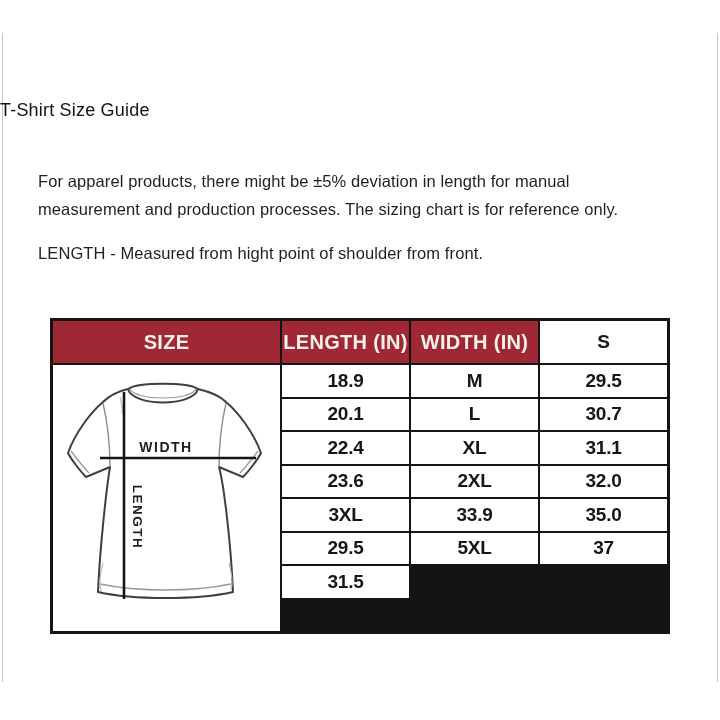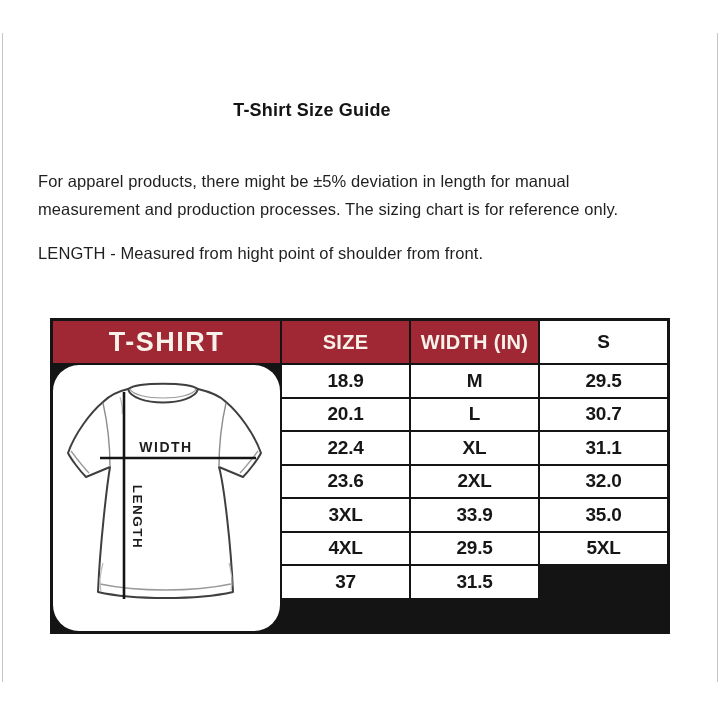--- a/index.html
+++ b/index.html
@@ -20,23 +20,23 @@
     width: 714px; height: 649px;
     border-left: 1px solid #c6c6c6;
     border-right: 1px solid #c6c6c6;
     pointer-events: none;
   }
 
   .page-title {
     position: absolute;
     top: 88px; left: 0;
     width: 624px;
-    text-align: center;
+    text-align: left;
     font-size: 18px;
-    font-weight: 700;
+    font-weight: 400;
     color: #141414;
     letter-spacing: 0.2px;
   }
 
   .description {
     position: absolute;
     left: 22px; top: 151px;
     width: 658px;
     font-size: 16.5px;
     line-height: 28px;
@@ -81,41 +81,40 @@
     font-size: 19px;
     font-weight: 700;
     color: #161616;
     letter-spacing: -0.2px;
   }
   .figure-cell {
     grid-column: 1;
     grid-row: 2 / span 8;
     position: relative;
     background: #ffffff;
-    border-radius: 26px;
   }
   .figure-cell svg { position: absolute; inset: 0; width: 100%; height: 100%; }
 </style>
 </head>
 <body>
 
 <div class="page">
   <div class="content-frame"></div>
 
   <h1 class="page-title">T-Shirt Size Guide</h1>
 
   <div class="description">
     <p>For apparel products, there might be ±5% deviation in length for manual measurement and production processes. The sizing chart is for reference only.</p>
     <p>LENGTH - Measured from hight point of shoulder from front.</p>
   </div>
 
   <div class="size-table">
 
-    <div class="cell th product">T-SHIRT</div>
     <div class="cell th col">SIZE</div>
+    <div class="cell th col">LENGTH (IN)</div>
     <div class="cell th col">WIDTH (IN)</div>
 
     <div class="cell figure-cell">
       <svg viewBox="0 0 227 266" preserveAspectRatio="xMidYMid meet">
 
         <path d="M 75 24
                  C 62 27, 55 32, 50 37
                  C 38 47, 22 68, 15 88
                  C 18 94, 27 106, 33 112
                  L 57 102
@@ -166,20 +165,19 @@
     <div class="cell td">31.1</div>
     <div class="cell td">23.6</div>
 
     <div class="cell td">2XL</div>
     <div class="cell td">32.0</div>
 
     <div class="cell td">3XL</div>
     <div class="cell td">33.9</div>
     <div class="cell td">35.0</div>
 
-    <div class="cell td">4XL</div>
     <div class="cell td">29.5</div>
 
     <div class="cell td">5XL</div>
     <div class="cell td">37</div>
     <div class="cell td">31.5</div>
   </div>
 </div>
 
 </body></html>

